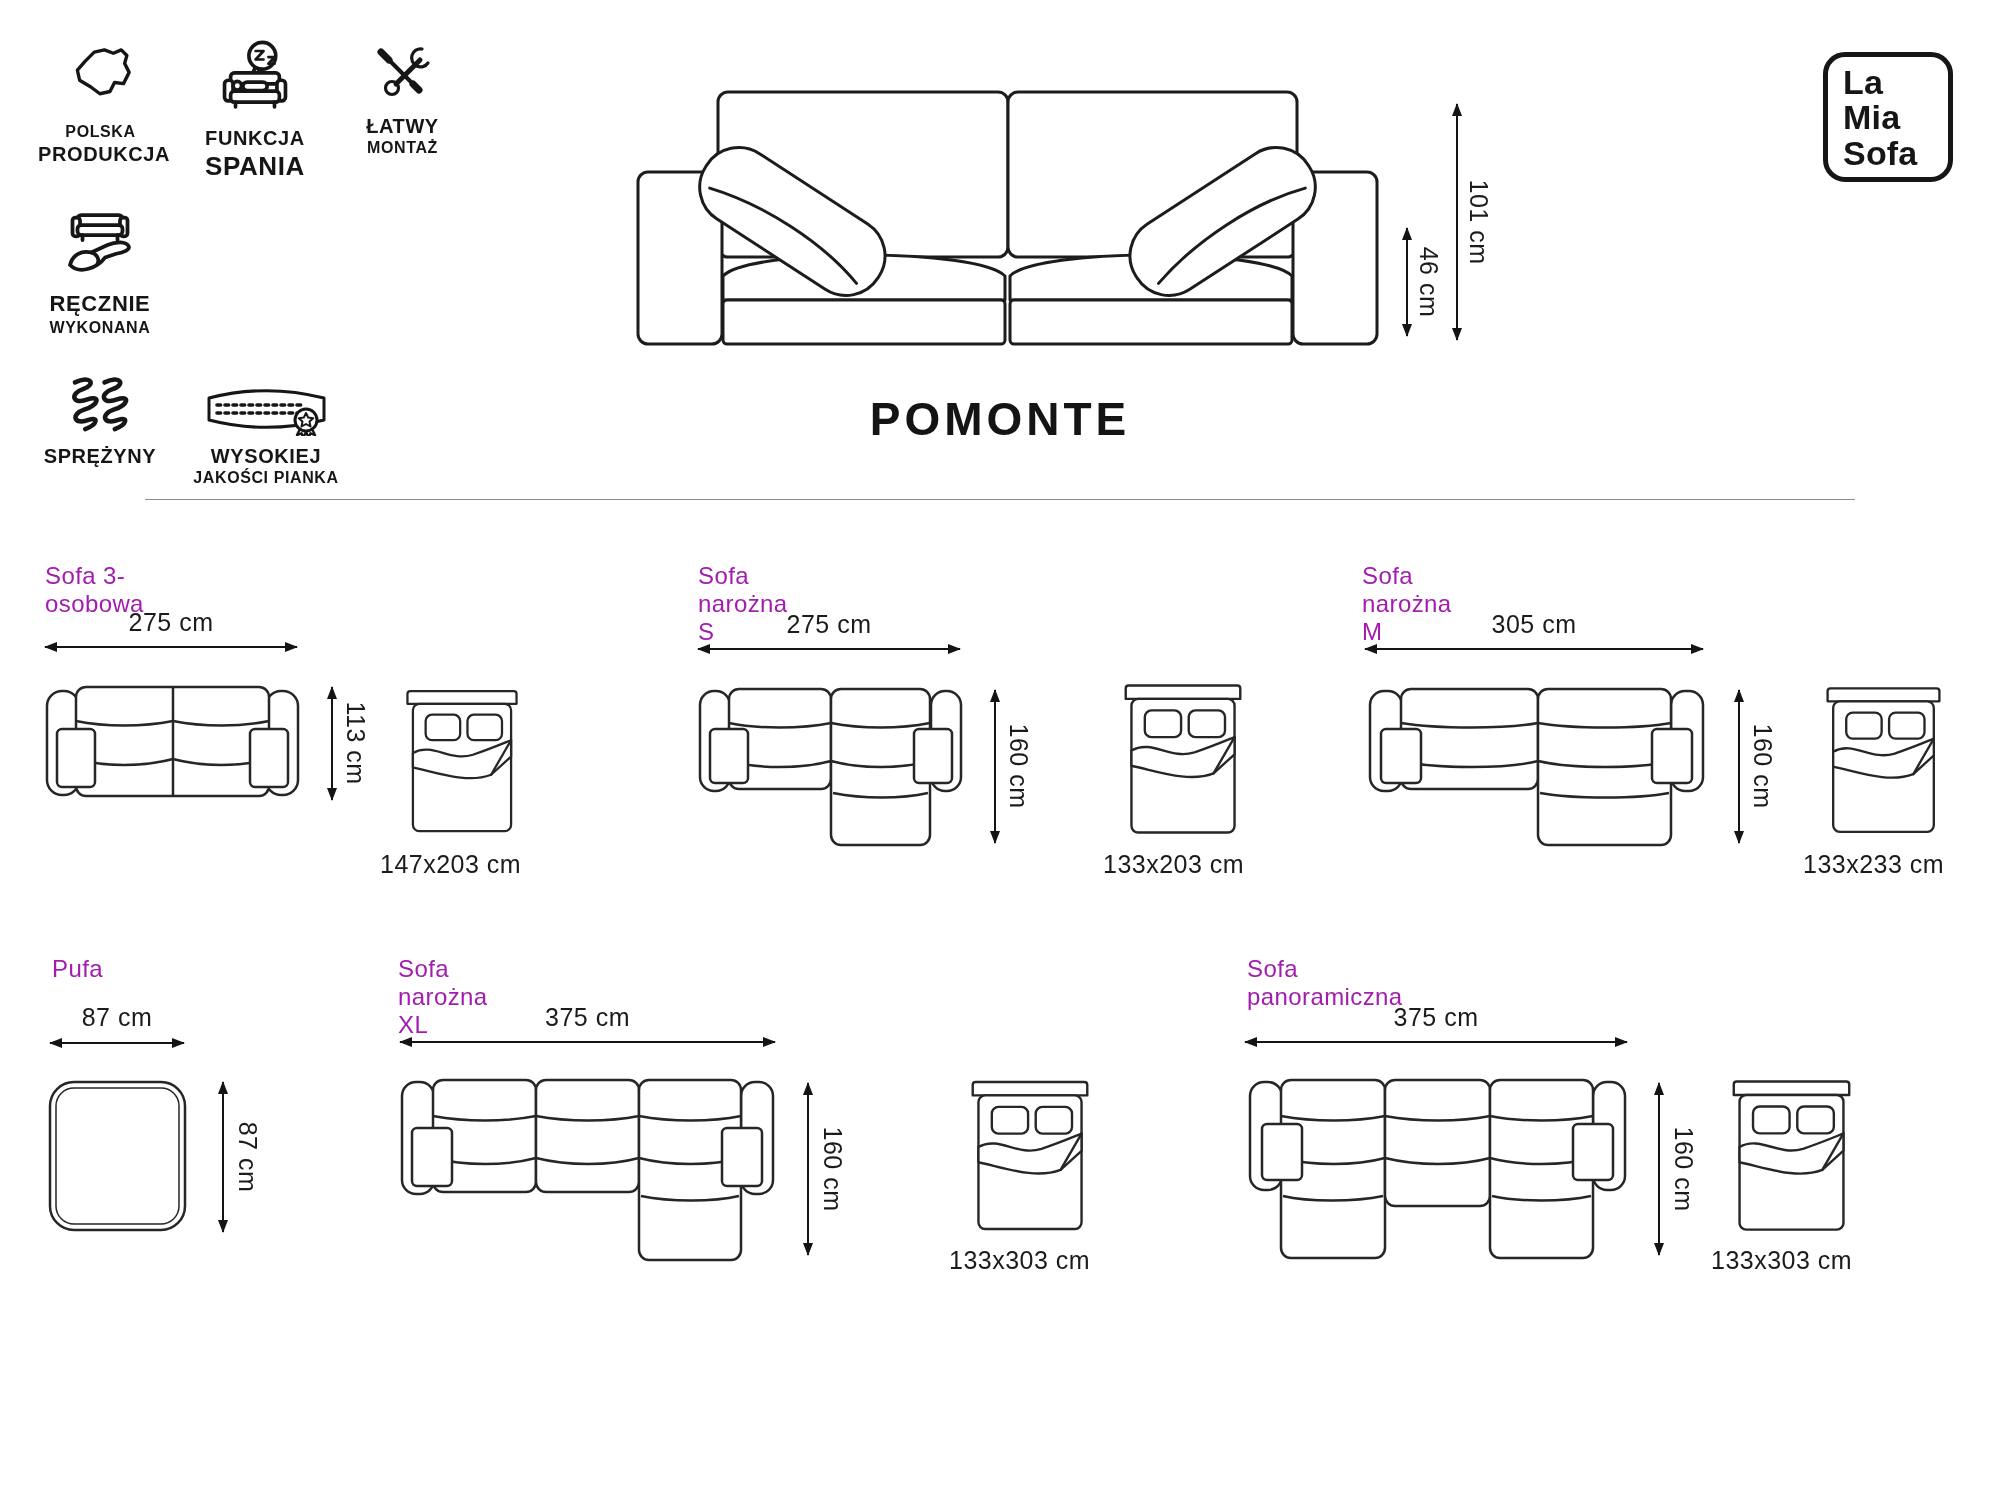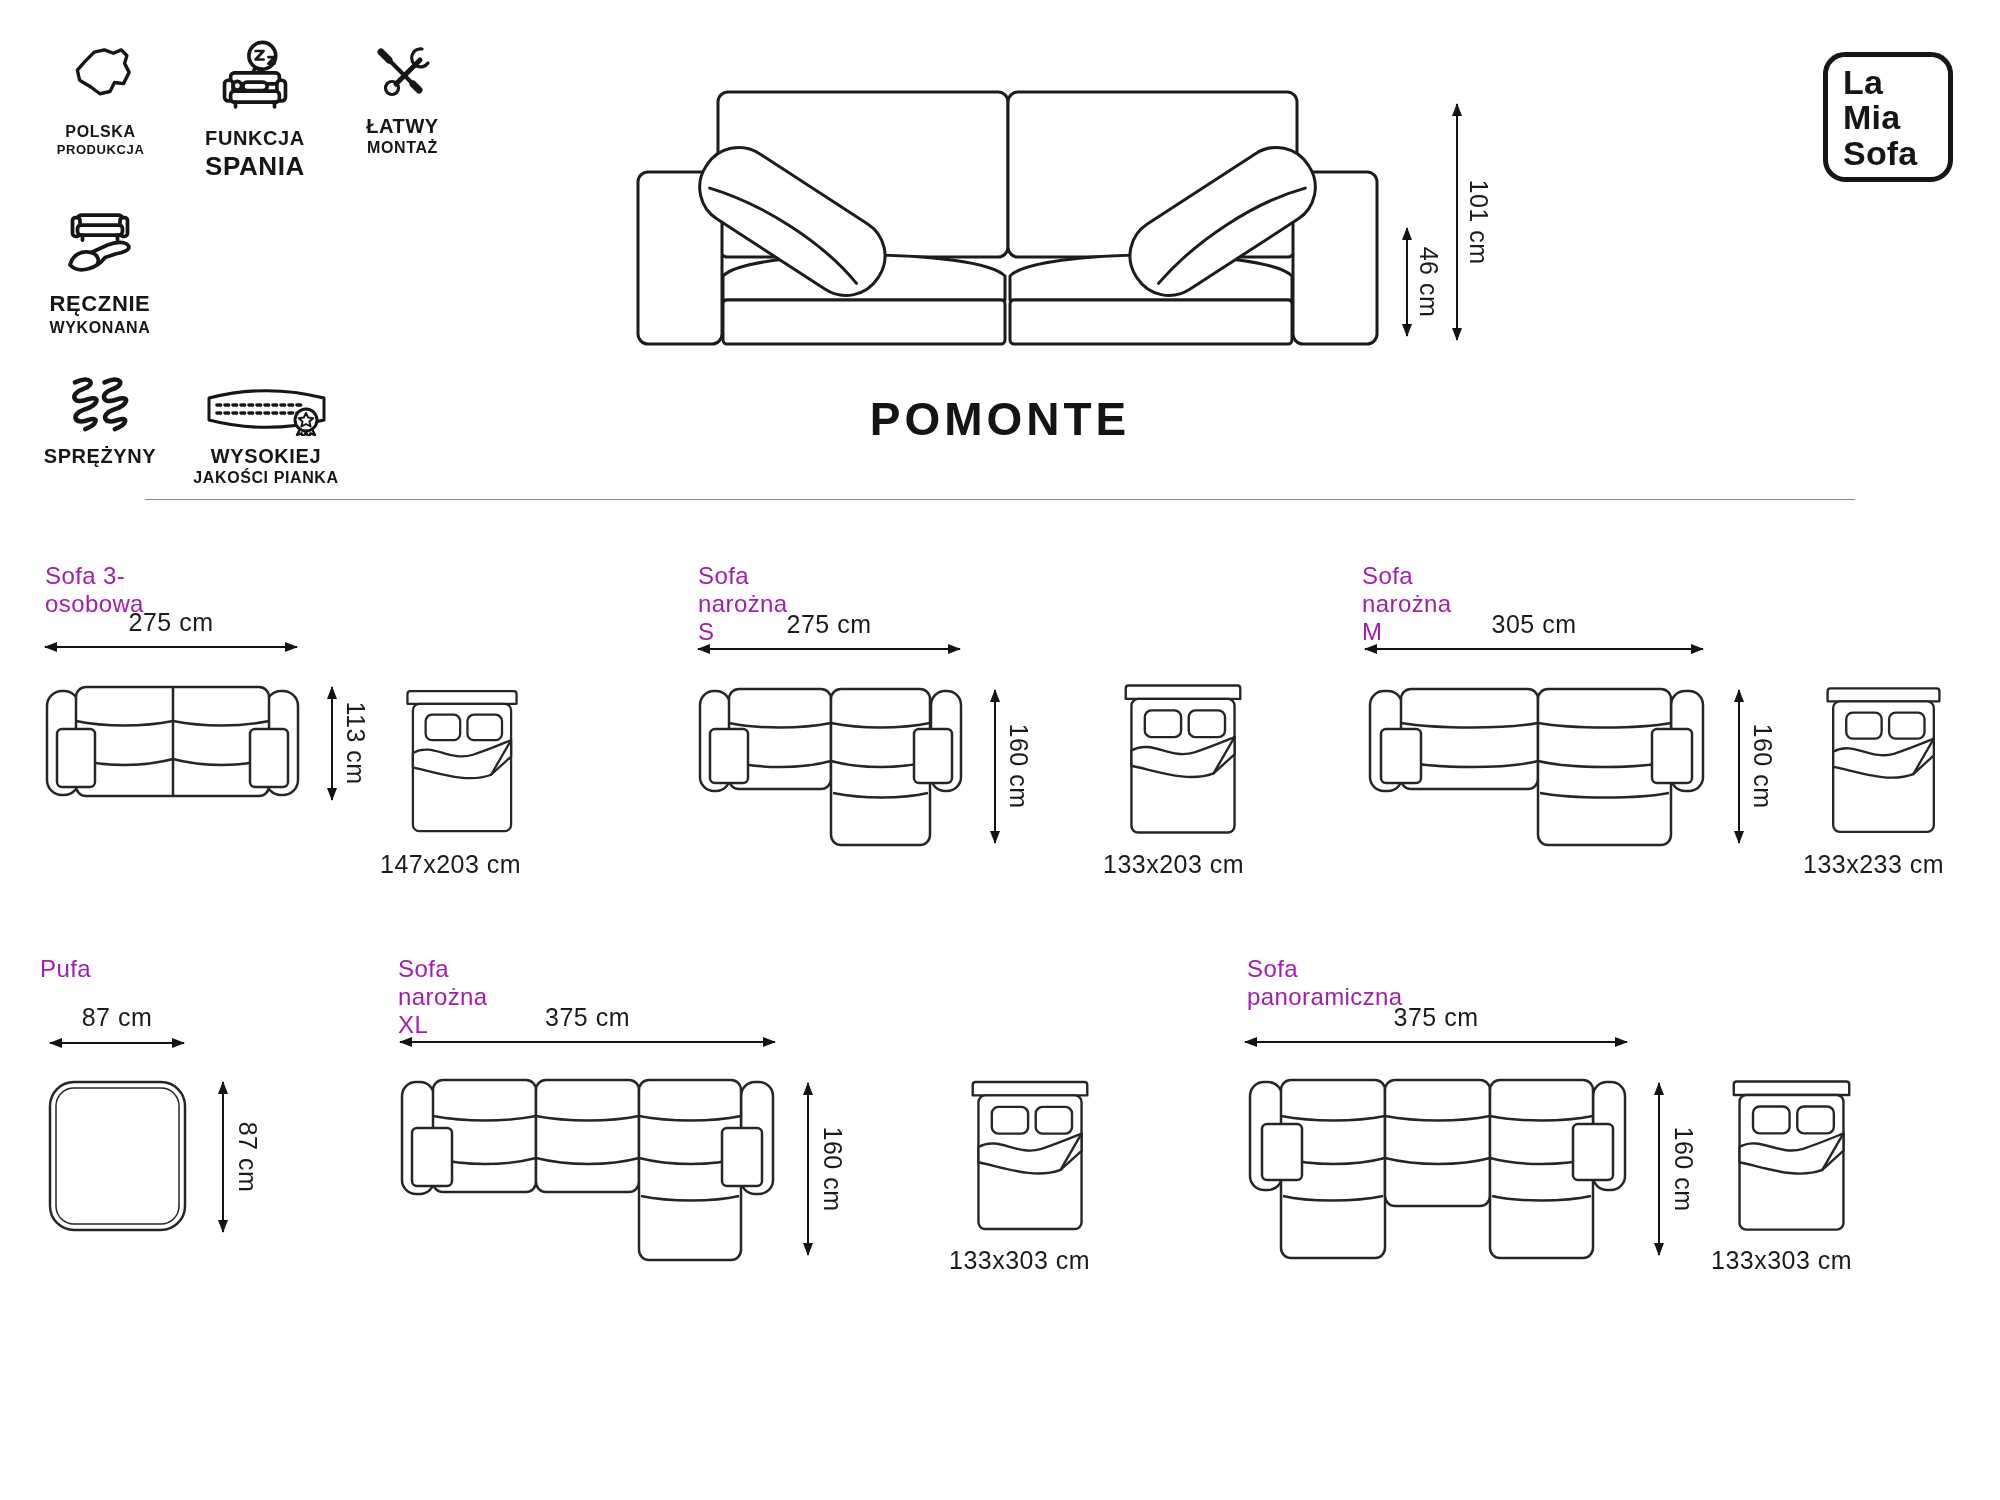--- a/index.html
+++ b/index.html
@@ -5,21 +5,21 @@
   html,body{margin:0;padding:0;background:#fff;}
   .canvas{position:relative;width:2000px;height:1500px;background:#ffffff;overflow:hidden;
           font-family:"Liberation Sans","DejaVu Sans",sans-serif;color:#161616;}
   .abs{position:absolute;}
   .zero{position:absolute;left:0;top:0;width:0;height:0;}
   
   .feature{position:absolute;text-align:center;}
   .feature .ic{display:block;margin:0 auto;}
   .feature .l1{display:block;font-weight:700;letter-spacing:0.6px;line-height:1.22;}
   .feature .l2{display:block;font-weight:700;letter-spacing:0.6px;line-height:1.25;}
-  .f1 .l1{font-size:16px;margin-top:8px;} .f1 .l2{font-size:13px;text-align:center;}
+  .f1 .l1{font-size:16px;margin-top:8px;} .f1 .l2{font-size:20px;text-align:center;}
   .f2 .l1{font-size:20px;margin-top:8px;} .f2 .l2{font-size:26px;}
   .f3 .l1{font-size:20px;margin-top:8px;} .f3 .l2{font-size:16px;}
   .f4 .l1{font-size:22px;margin-top:6px;} .f4 .l2{font-size:16px;}
   .f5 .l1{font-size:22px;margin-top:6px;} .f5 .l2{font-size:22px;}
   .f6 .l1{font-size:20px;margin-top:10px;}
   .f7 .l1{font-size:20px;margin-top:8px;} .f7 .l2{font-size:16px;}
   
   .logo{position:absolute;left:1823px;top:52px;width:130px;height:130px;box-sizing:border-box;
         border:5px solid #161616;border-radius:22px;padding:8px 8px 0 15px;background:#fff;}
   .logo div{font-size:34px;font-weight:700;line-height:1.04;letter-spacing:0.2px;color:#161616;}
@@ -254,21 +254,21 @@
     </svg>
     <div class="varrow" style="left:1738px;top:690px;height:153px;"></div>
     <div class="vlabel dim" style="left:1762px;top:766px;">160 cm</div>
     <svg class="abs" style="left:1822px;top:684px;" width="123" height="154" viewBox="0 0 132 160">
         <use href="#bedicon"></use>
       </svg>
     <div class="bedlabel dim" style="left:1803px;width:162px;top:850px;">133x233 cm</div>
   </div>
 
   <div class="zero">
-    <div class="vheading" style="left:40px;top:955px;">Pufa</div>
+    <div class="vheading" style="left:52px;top:955px;">Pufa</div>
     <div class="wlabel dim" style="left:50px;width:134px;top:1003px;">87 cm</div>
     <div class="harrow" style="left:50px;top:1042px;width:134px;"></div>
     <svg class="abs" style="left:48px;top:1080px;" width="139" height="152" viewBox="0 0 139 152">
       <g fill="#fff" stroke="#262626" stroke-linejoin="round">
         <rect x="2" y="2" width="135" height="148" rx="24" stroke-width="2.5"></rect>
         <rect x="8" y="8" width="123" height="136" rx="18" stroke-width="1.5"></rect>
       </g>
     </svg>
     <div class="varrow" style="left:222px;top:1082px;height:150px;"></div>
     <div class="vlabel dim" style="left:247px;top:1157px;">87 cm</div>

